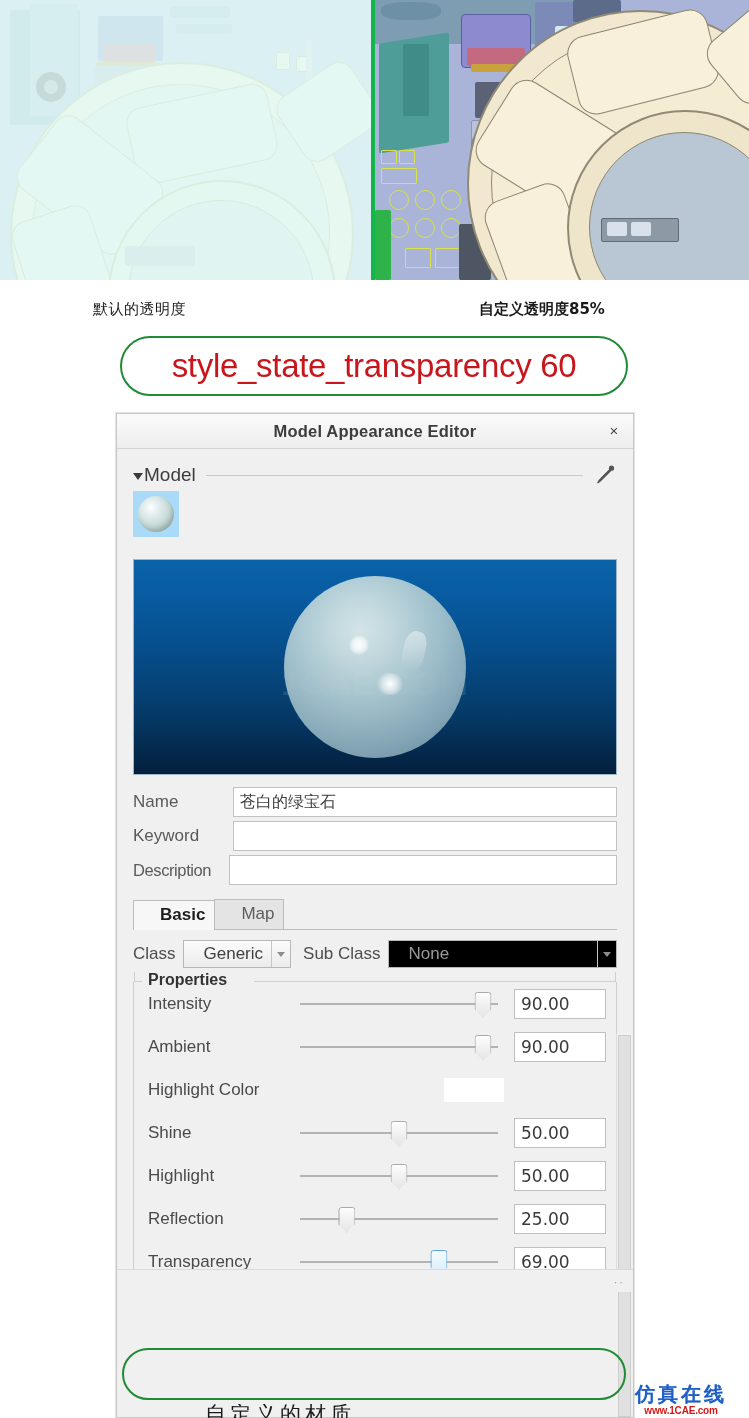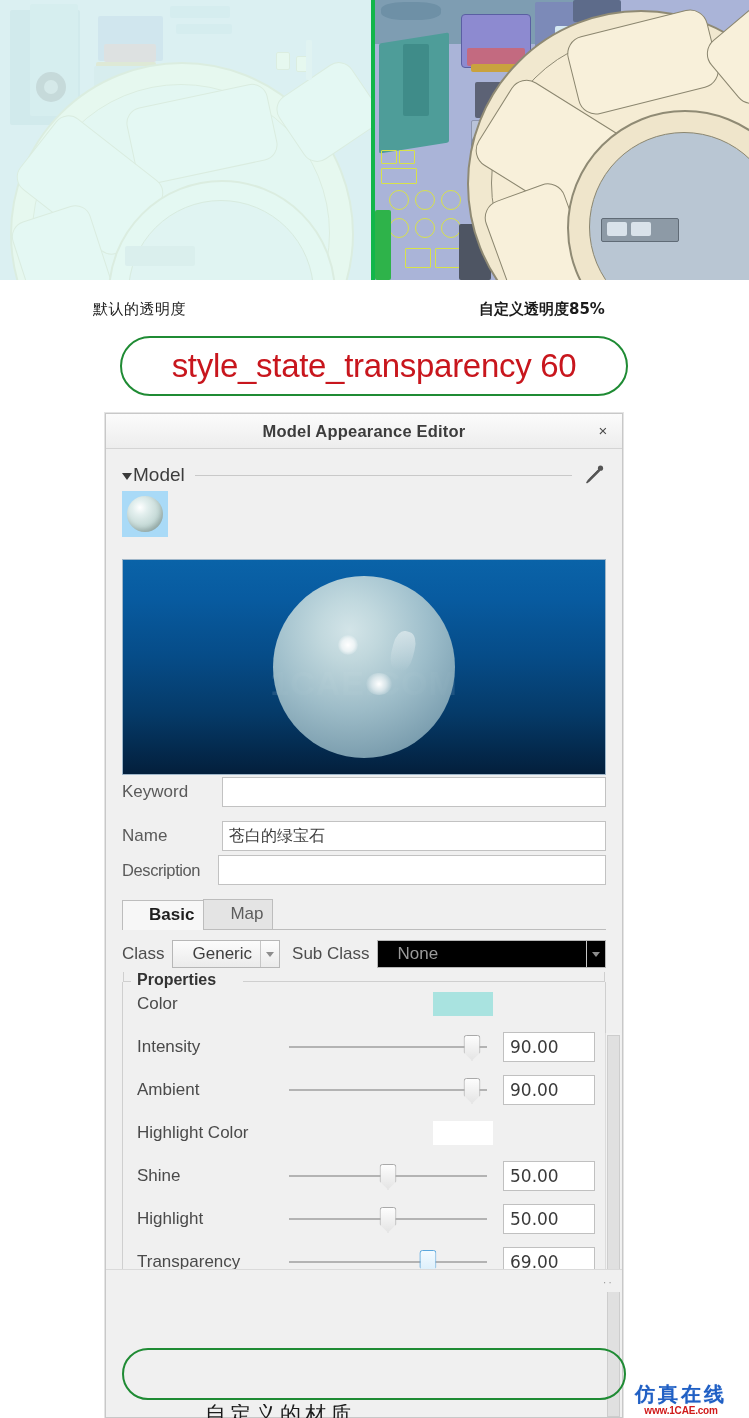--- a/index.html
+++ b/index.html
@@ -56,21 +56,21 @@
     box-sizing:border-box;background:#fff;
   }
   .callout-text{
     color:#c8161d;font-size:33px;letter-spacing:-0.3px;
     font-family:"Liberation Sans","DejaVu Sans",sans-serif;
     white-space:nowrap;
   }
 
   
   .dialog{
-    position:absolute;left:105px;top:413px;width:518px;height:1005px;
+    position:absolute;left:116px;top:413px;width:518px;height:1005px;
     background:#f0f0f0;
     border:1px solid #c8c8c8;
     box-sizing:border-box;
     box-shadow:0 0 0 1px #e4e4e4;
     overflow:hidden;
   }
   .titlebar{
     position:relative;height:34px;
     background:linear-gradient(#fbfbfb,#ededed);
     border-bottom:1px solid #d4d4d4;
@@ -423,27 +423,27 @@
     </div>
 
     <div class="preview">
       <div class="wm">1CAE.COM</div>
       <div class="sphere"></div>
       <div class="spec3"></div>
       <div class="spec1"></div>
       <div class="spec2"></div>
     </div>
 
+    <div class="field-row first">
+      <span class="field-label">Name</span>
+      <span class="field-input" placeholder="">苍白的绿宝石</span>
+    </div>
     <div class="field-row">
       <span class="field-label">Keyword</span>
       <span class="field-input" placeholder=""></span>
-    </div>
-    <div class="field-row first">
-      <span class="field-label">Name</span>
-      <span class="field-input" placeholder="">苍白的绿宝石</span>
     </div>
     <div class="field-row">
       <span class="field-label tight">Description</span>
       <span class="field-input" placeholder=""></span>
     </div>
 
     <div class="tabs">
       <div class="tab active">Basic</div>
       <div class="tab idle">Map</div>
     </div>
@@ -467,26 +467,20 @@
 
     <div class="props">
       <div class="props-legend">
         <span class="legend-corner-l"></span>
         <span class="legend-l"></span>
         <span class="legend-txt">Properties</span>
         <span class="legend-r"></span>
         <span class="legend-corner-r"></span>
       </div>
 
-      <div class="prop-row">
-        <span class="prop-label">Color</span>
-        <span class="spacer-flex"></span>
-        <span class="colorbox" style="background: rgb(169, 227, 224);"></span>
-        <span style="width:92px;flex:none;"></span>
-      </div>
 
       <div class="prop-row">
         <span class="prop-label">Intensity</span>
         <span class="slider">
           <span class="rail"></span>
             <span class="thumb" style="left:90%;"></span>
         </span>
         <span class="numbox">90.00</span>
       </div>
 
@@ -517,20 +511,28 @@
 
       <div class="prop-row">
         <span class="prop-label">Highlight</span>
         <span class="slider">
           <span class="rail"></span>
             <span class="thumb" style="left:50%;"></span>
         </span>
         <span class="numbox">50.00</span>
       </div>
 
+      <div class="prop-row">
+        <span class="prop-label">Reflection</span>
+        <span class="slider">
+          <span class="rail"></span>
+            <span class="thumb" style="left:25%;"></span>
+        </span>
+        <span class="numbox">25.00</span>
+      </div>
 
       <div class="prop-row">
         <span class="prop-label">Transparency</span>
         <span class="slider">
           <span class="rail"></span>
             <span class="thumb blue" style="left:69%;"></span>
         </span>
         <span class="numbox">69.00</span>
       </div>
     </div>

